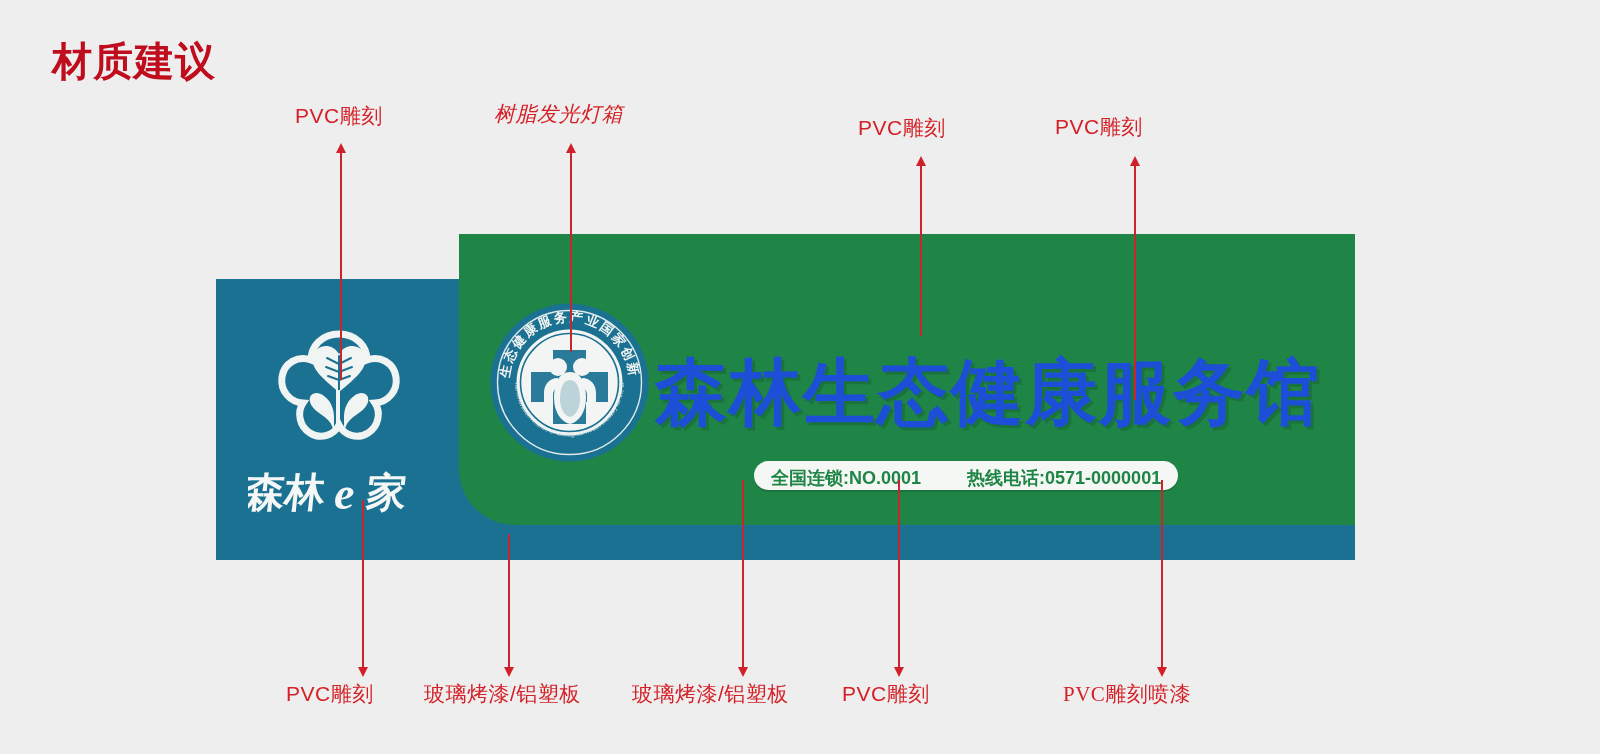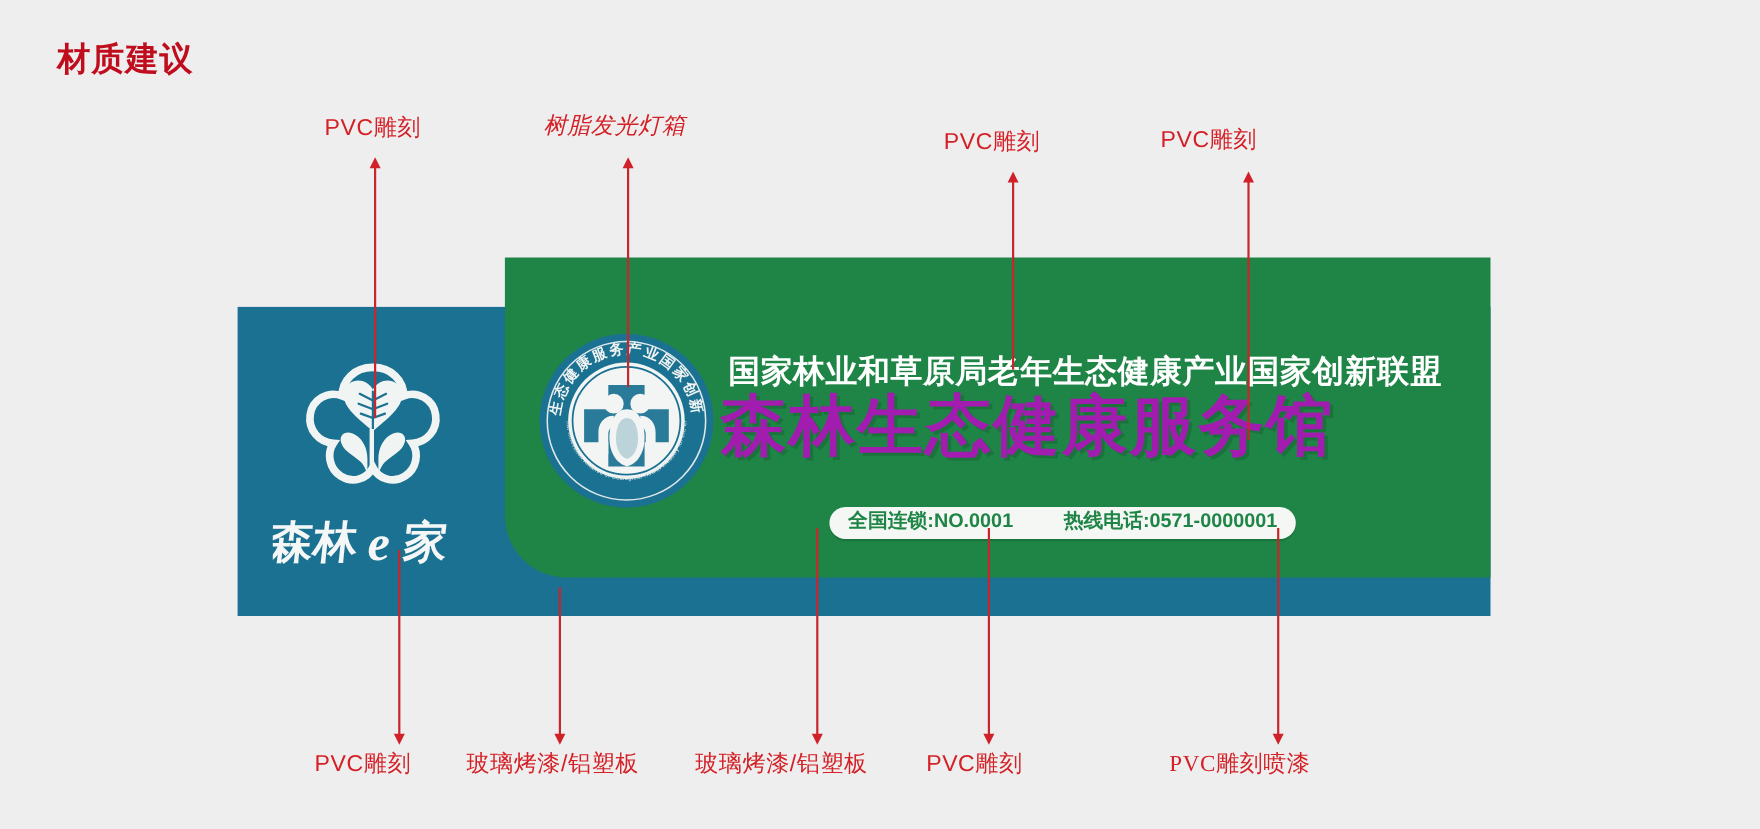--- a/index.html
+++ b/index.html
@@ -8,21 +8,21 @@
     background:#eeeeee;
     font-family:"Liberation Sans","DejaVu Sans",sans-serif;
     overflow:hidden;
     position:relative;
   }
   #stage{position:absolute;left:0;top:0;width:1600px;height:754px;}
 
   
   .page-title{
     position:absolute;left:52px;top:34px;
-    font-size:30px;font-weight:bold;color:#c00d1e;
+    font-size:40px;font-weight:bold;color:#c00d1e;
     letter-spacing:1px;white-space:nowrap;
   }
 
   
   .anno{
     position:absolute;
     color:#d42026;
     font-size:21px;
     white-space:nowrap;
     letter-spacing:0.5px;
@@ -72,31 +72,31 @@
   .emblem svg{display:block;width:165px;height:165px;}
 
   
   .sign-subline{
     position:absolute;left:662px;top:318px;
     color:#ffffff;font-size:29px;font-weight:bold;
     letter-spacing:0.5px;white-space:nowrap;
   }
   .sign-headline{
     position:absolute;left:655px;top:356px;
-    color:#a21caf;
-    font-size:60px;font-weight:bold;
+    color:#1d4ed8;
+    font-size:72px;font-weight:bold;
     letter-spacing:2px;white-space:nowrap;
     line-height:1.02;
     text-shadow:3px 3px 0 rgba(0,0,0,0.13);
   }
   .sign-pill{
     position:absolute;left:754px;top:461px;
     height:29px;padding:0 17px;
     background:#f4f7f4;border-radius:15px;
-    display:flex;align-items:flex-start;
+    display:flex;align-items:flex-end;
     box-shadow:0 2px 0 rgba(0,0,0,0.12);
     gap:12px;
   }
   .pill-text{
     color:#1f8546;font-size:18px;font-weight:bold;white-space:nowrap;
   }
   .pill-gap{display:inline-block;width:22px;}
 </style>
 </head>
 <body>
@@ -193,21 +193,20 @@
         <circle cx="95" cy="67" r="9"></circle>
         <path d="M71 78 c-9 0 -14 7 -14 15 v20 h9 v-18 c0-4 2-7 5-7 z"></path>
         <path d="M95 78 c9 0 14 7 14 15 v20 h-9 v-18 c0-4 -2-7 -5-7 z"></path>
       </g>
 
       <path d="M83 72 c-11 0 -16 12 -16 26 c0 14 7 24 16 26 c9-2 16-12 16-26 c0-14 -5-26 -16-26 z" fill="#f2f5f3"></path>
       <path d="M83 80 c-7 0 -10 9 -10 19 c0 10 5 17 10 18 c5-1 10-8 10-18 c0-10 -3-19 -10-19 z" fill="#1b7191" opacity="0.25"></path>
     </svg>
   </div>
 
-  <div class="sign-subline">国家林业和草原局老年生态健康产业国家创新联盟</div>
   <div class="sign-headline">森林生态健康服务馆</div>
 
   <div class="sign-pill">
     <span class="pill-text">全国连锁:NO.0001</span>
     <span class="pill-gap"></span>
     <span class="pill-text">热线电话:0571-0000001</span>
   </div>
 
 <div class="anno" style="left: 295px; top: 102px;">PVC雕刻</div>
     <div class="leader" style="left: 340px; top: 152px; height: 228px;"></div>

